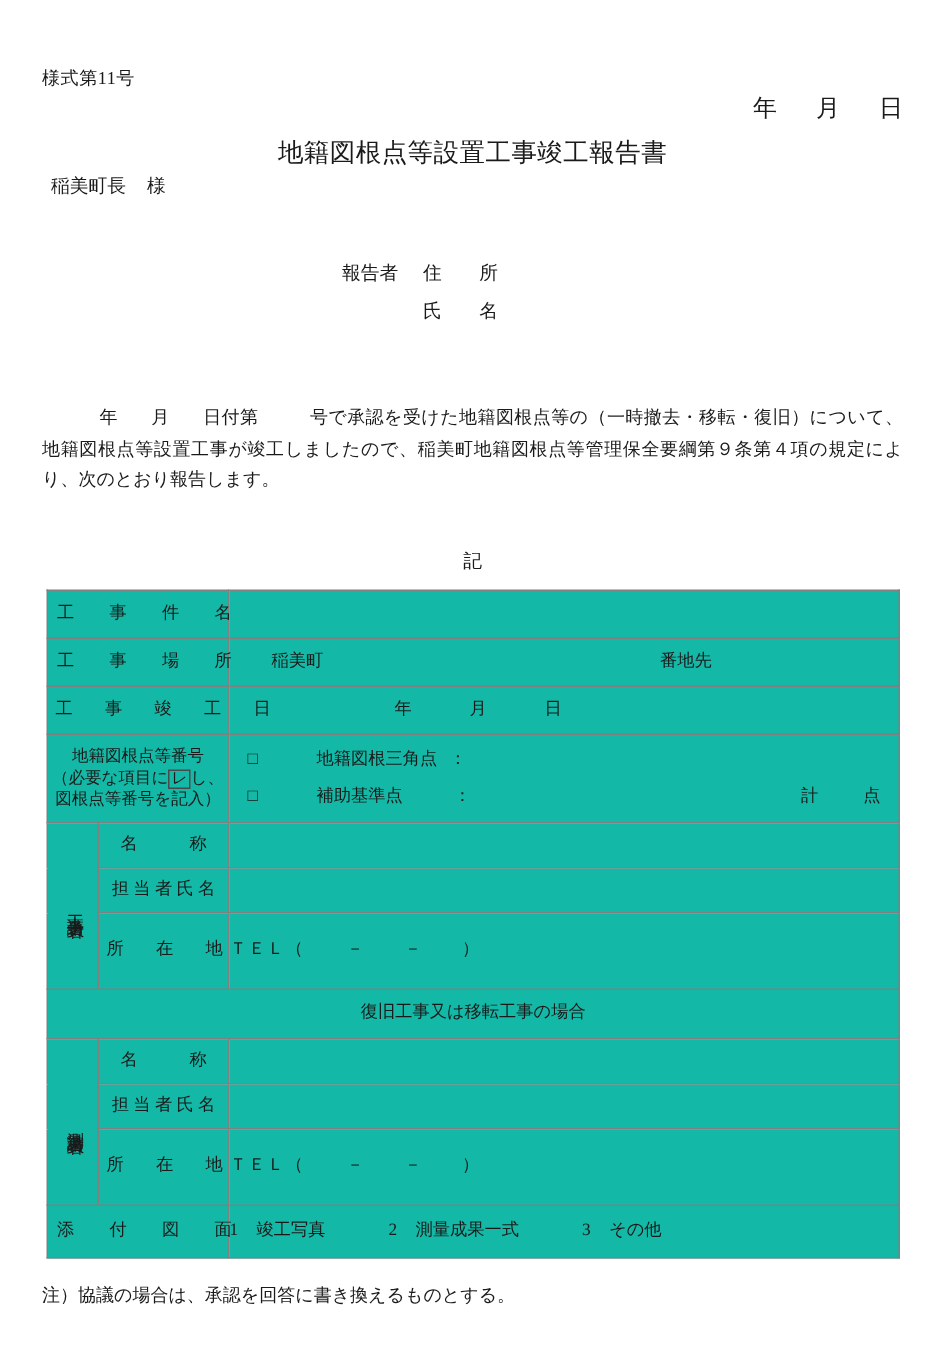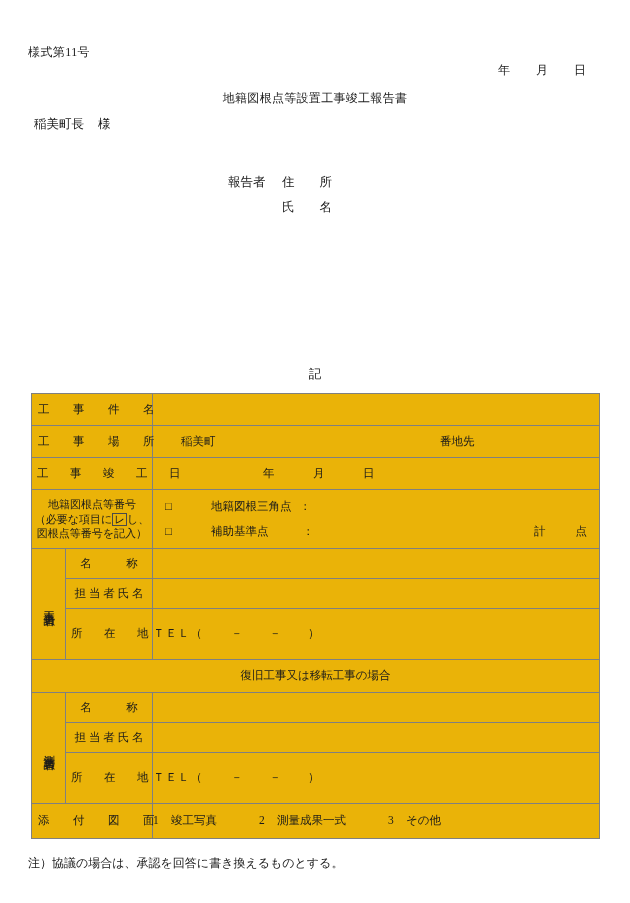--- a/index.html
+++ b/index.html
@@ -26,36 +26,36 @@
   .form-no {
     position: absolute;
     left: 28px;
     top: 43px;
     font-size: 12px;
     letter-spacing: 0.4px;
     white-space: nowrap;
   }
   .date-line {
     position: absolute;
-    right: 44px;
+    right: 28px;
     top: 61px;
-    font-size: 12px;
+    font-size: 16px;
     white-space: nowrap;
   }
   .date-line .gap {
     display: inline-block;
     width: 26px;
   }
   .doc-title {
     position: absolute;
     left: 0;
     right: 0;
     top: 89px;
     text-align: center;
-    font-size: 12px;
+    font-size: 17px;
     letter-spacing: 0.3px;
     white-space: nowrap;
   }
   .addressee {
     position: absolute;
     left: 34px;
     top: 115px;
     font-size: 12.5px;
     white-space: nowrap;
   }
@@ -123,21 +123,21 @@
     top: 393px;
     width: 568px;
     border-collapse: collapse;
     table-layout: fixed;
     font-size: 11.5px;
   }
   .form-table td {
     border: 1px solid #808080;
     padding: 0;
     vertical-align: middle;
-    background: #eab308;
+    background: #14b8a6;
   }
   .lbl {
     text-align: center;
     white-space: nowrap;
   }
   .sp-wide { letter-spacing: 6px; text-indent: 6px; }
   .sp-mid  { letter-spacing: 5px; text-indent: 5px; }
 
   .h-33 { height: 31px; }
   .h-34 { height: 32px; }
@@ -255,20 +255,23 @@
 
   <div class="reporter">
     <div class="reporter-row">
       <span class="rep-label">報告者</span><span class="rep-field">住　　所</span>
     </div>
     <div class="reporter-row">
       <span class="rep-indent"></span><span class="rep-field">氏　　名</span>
     </div>
   </div>
 
+  <div class="body-para">
+    <span class="lead"></span><span>年</span><span class="blank-s"></span><span>月</span><span class="blank-s"></span><span>日付第</span><span class="blank-m"></span><span>号で承認を受けた地籍図根点等の（一時撤去・移転・復旧）について、地籍図根点等設置工事が竣工しましたので、稲美町地籍図根点等管理保全要綱第９条第４項の規定により、次のとおり報告します。</span>
+  </div>
 
   <div class="ki-mark">記</div>
 
   <table class="form-table">
     <colgroup>
       <col style="width:34px">
       <col style="width:87px">
       <col style="width:447px">
     </colgroup>
     <tbody>

